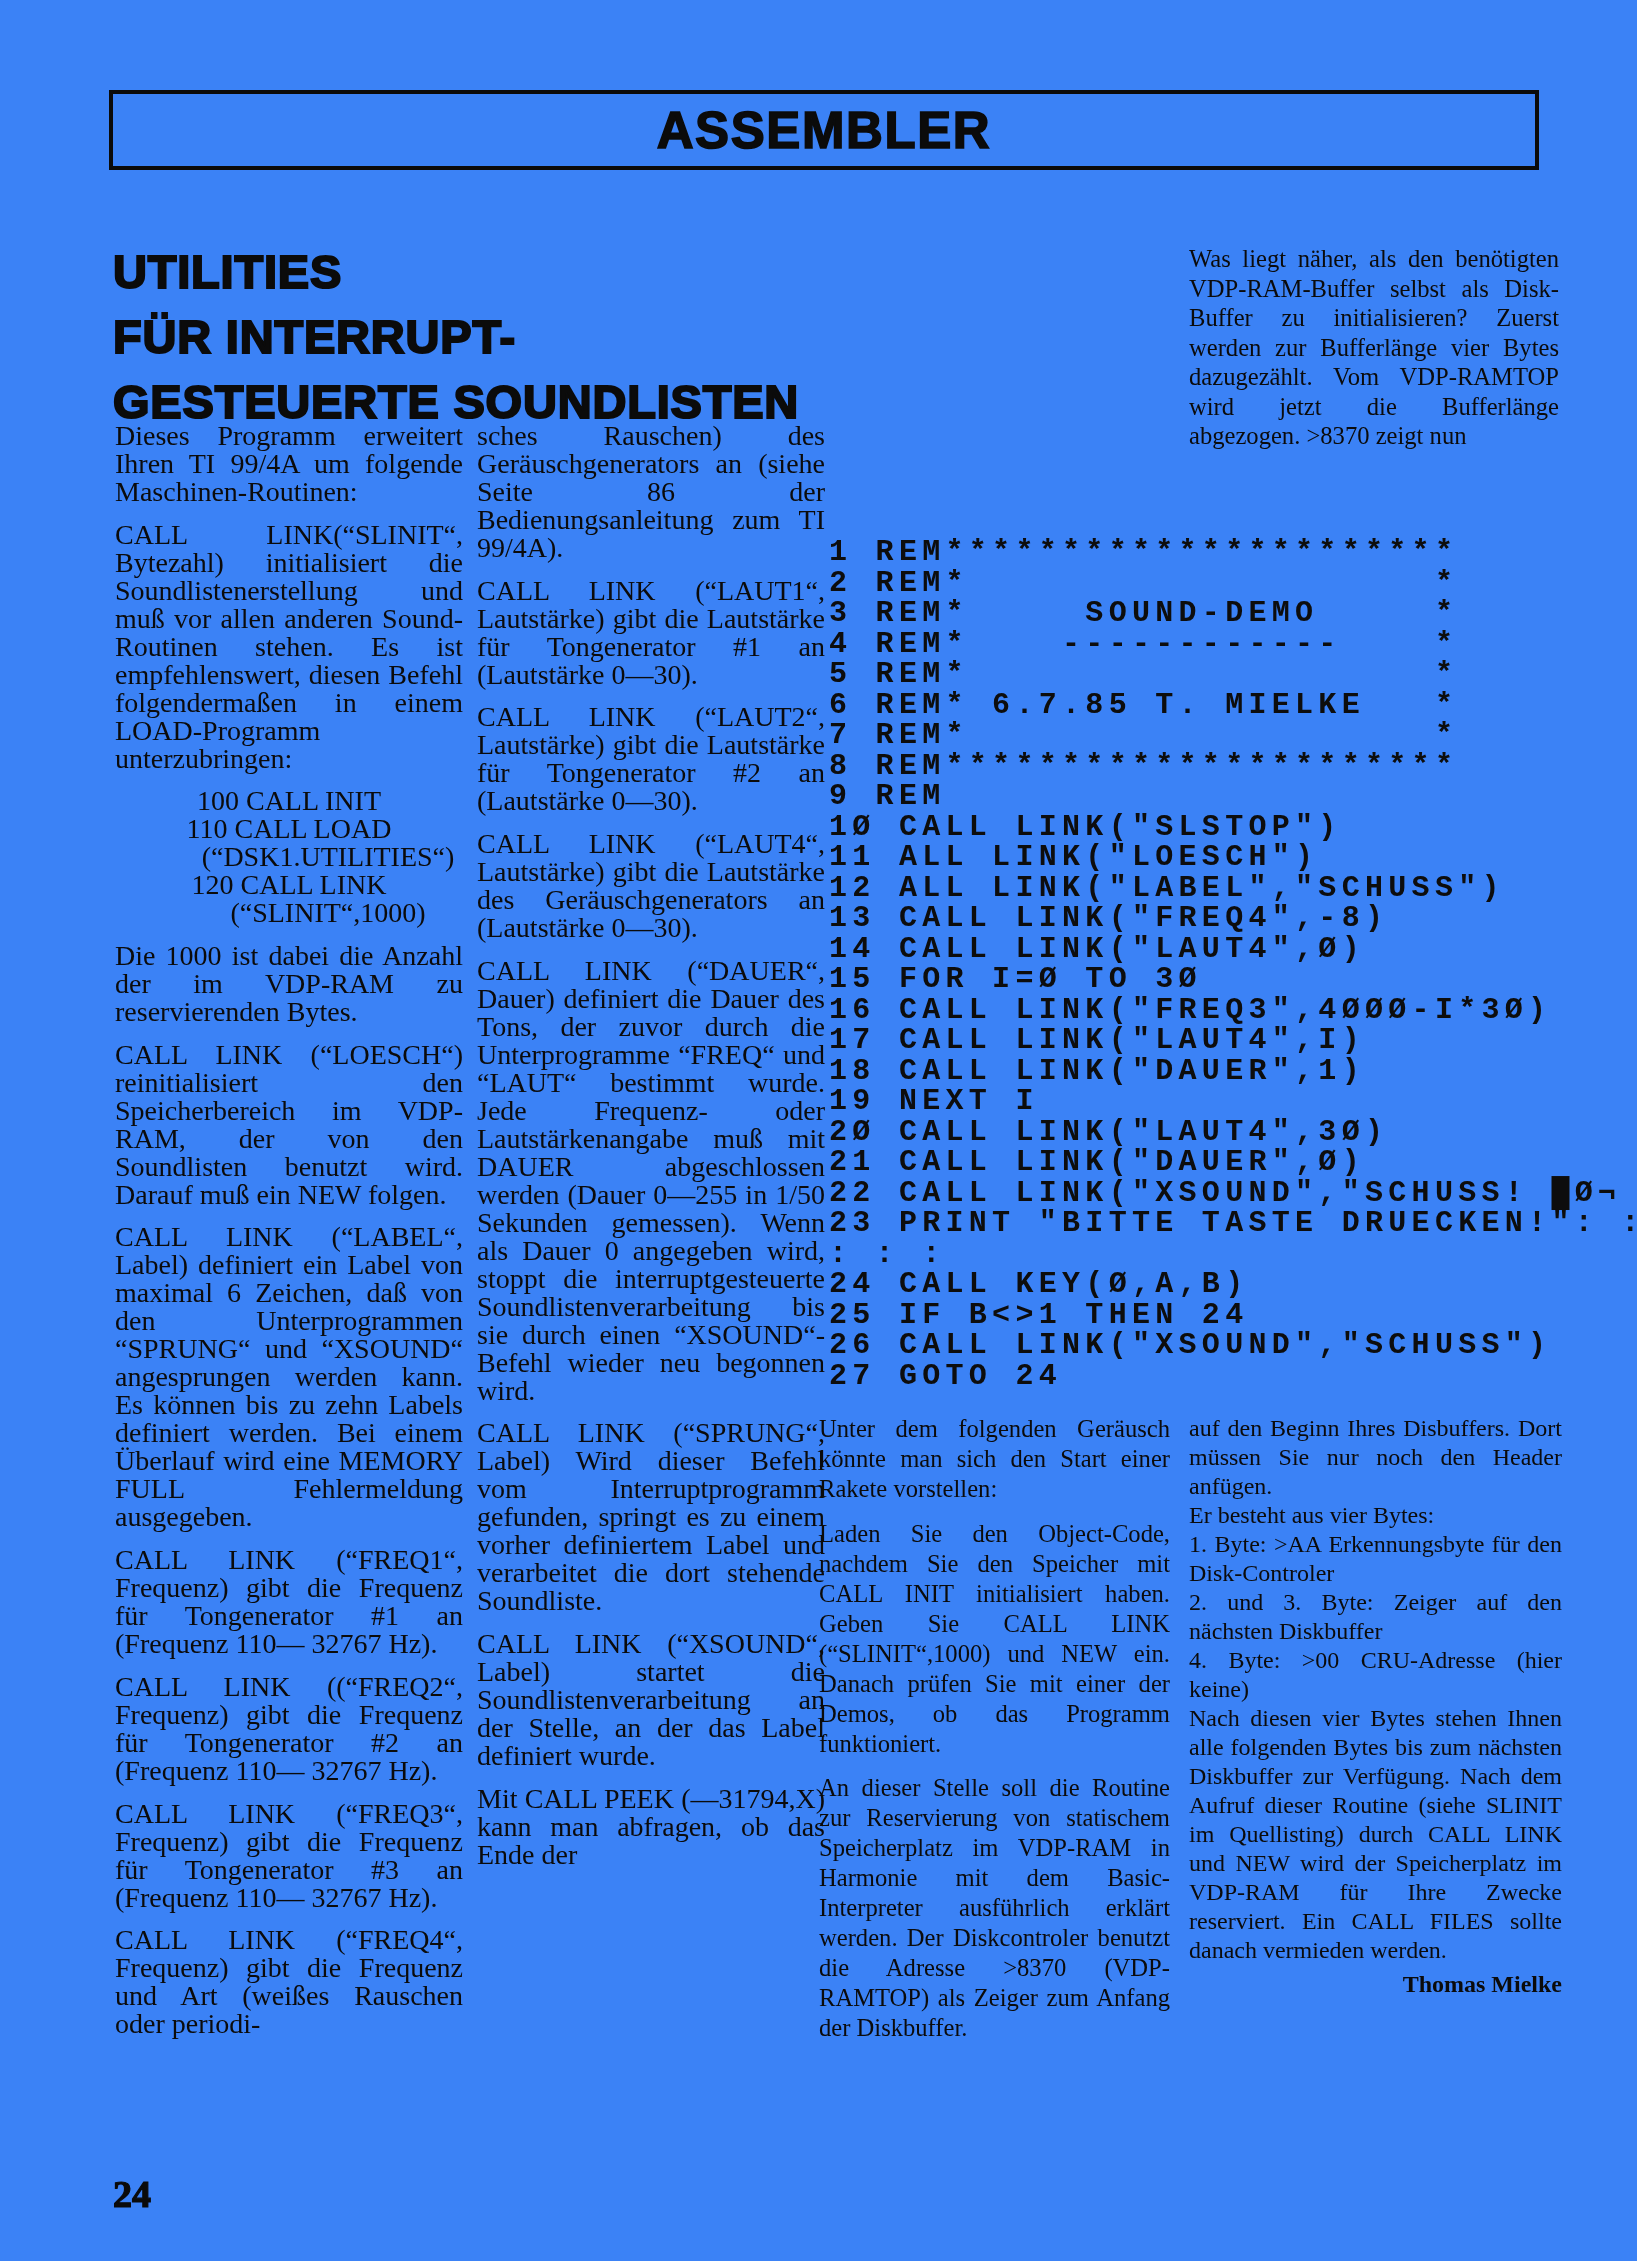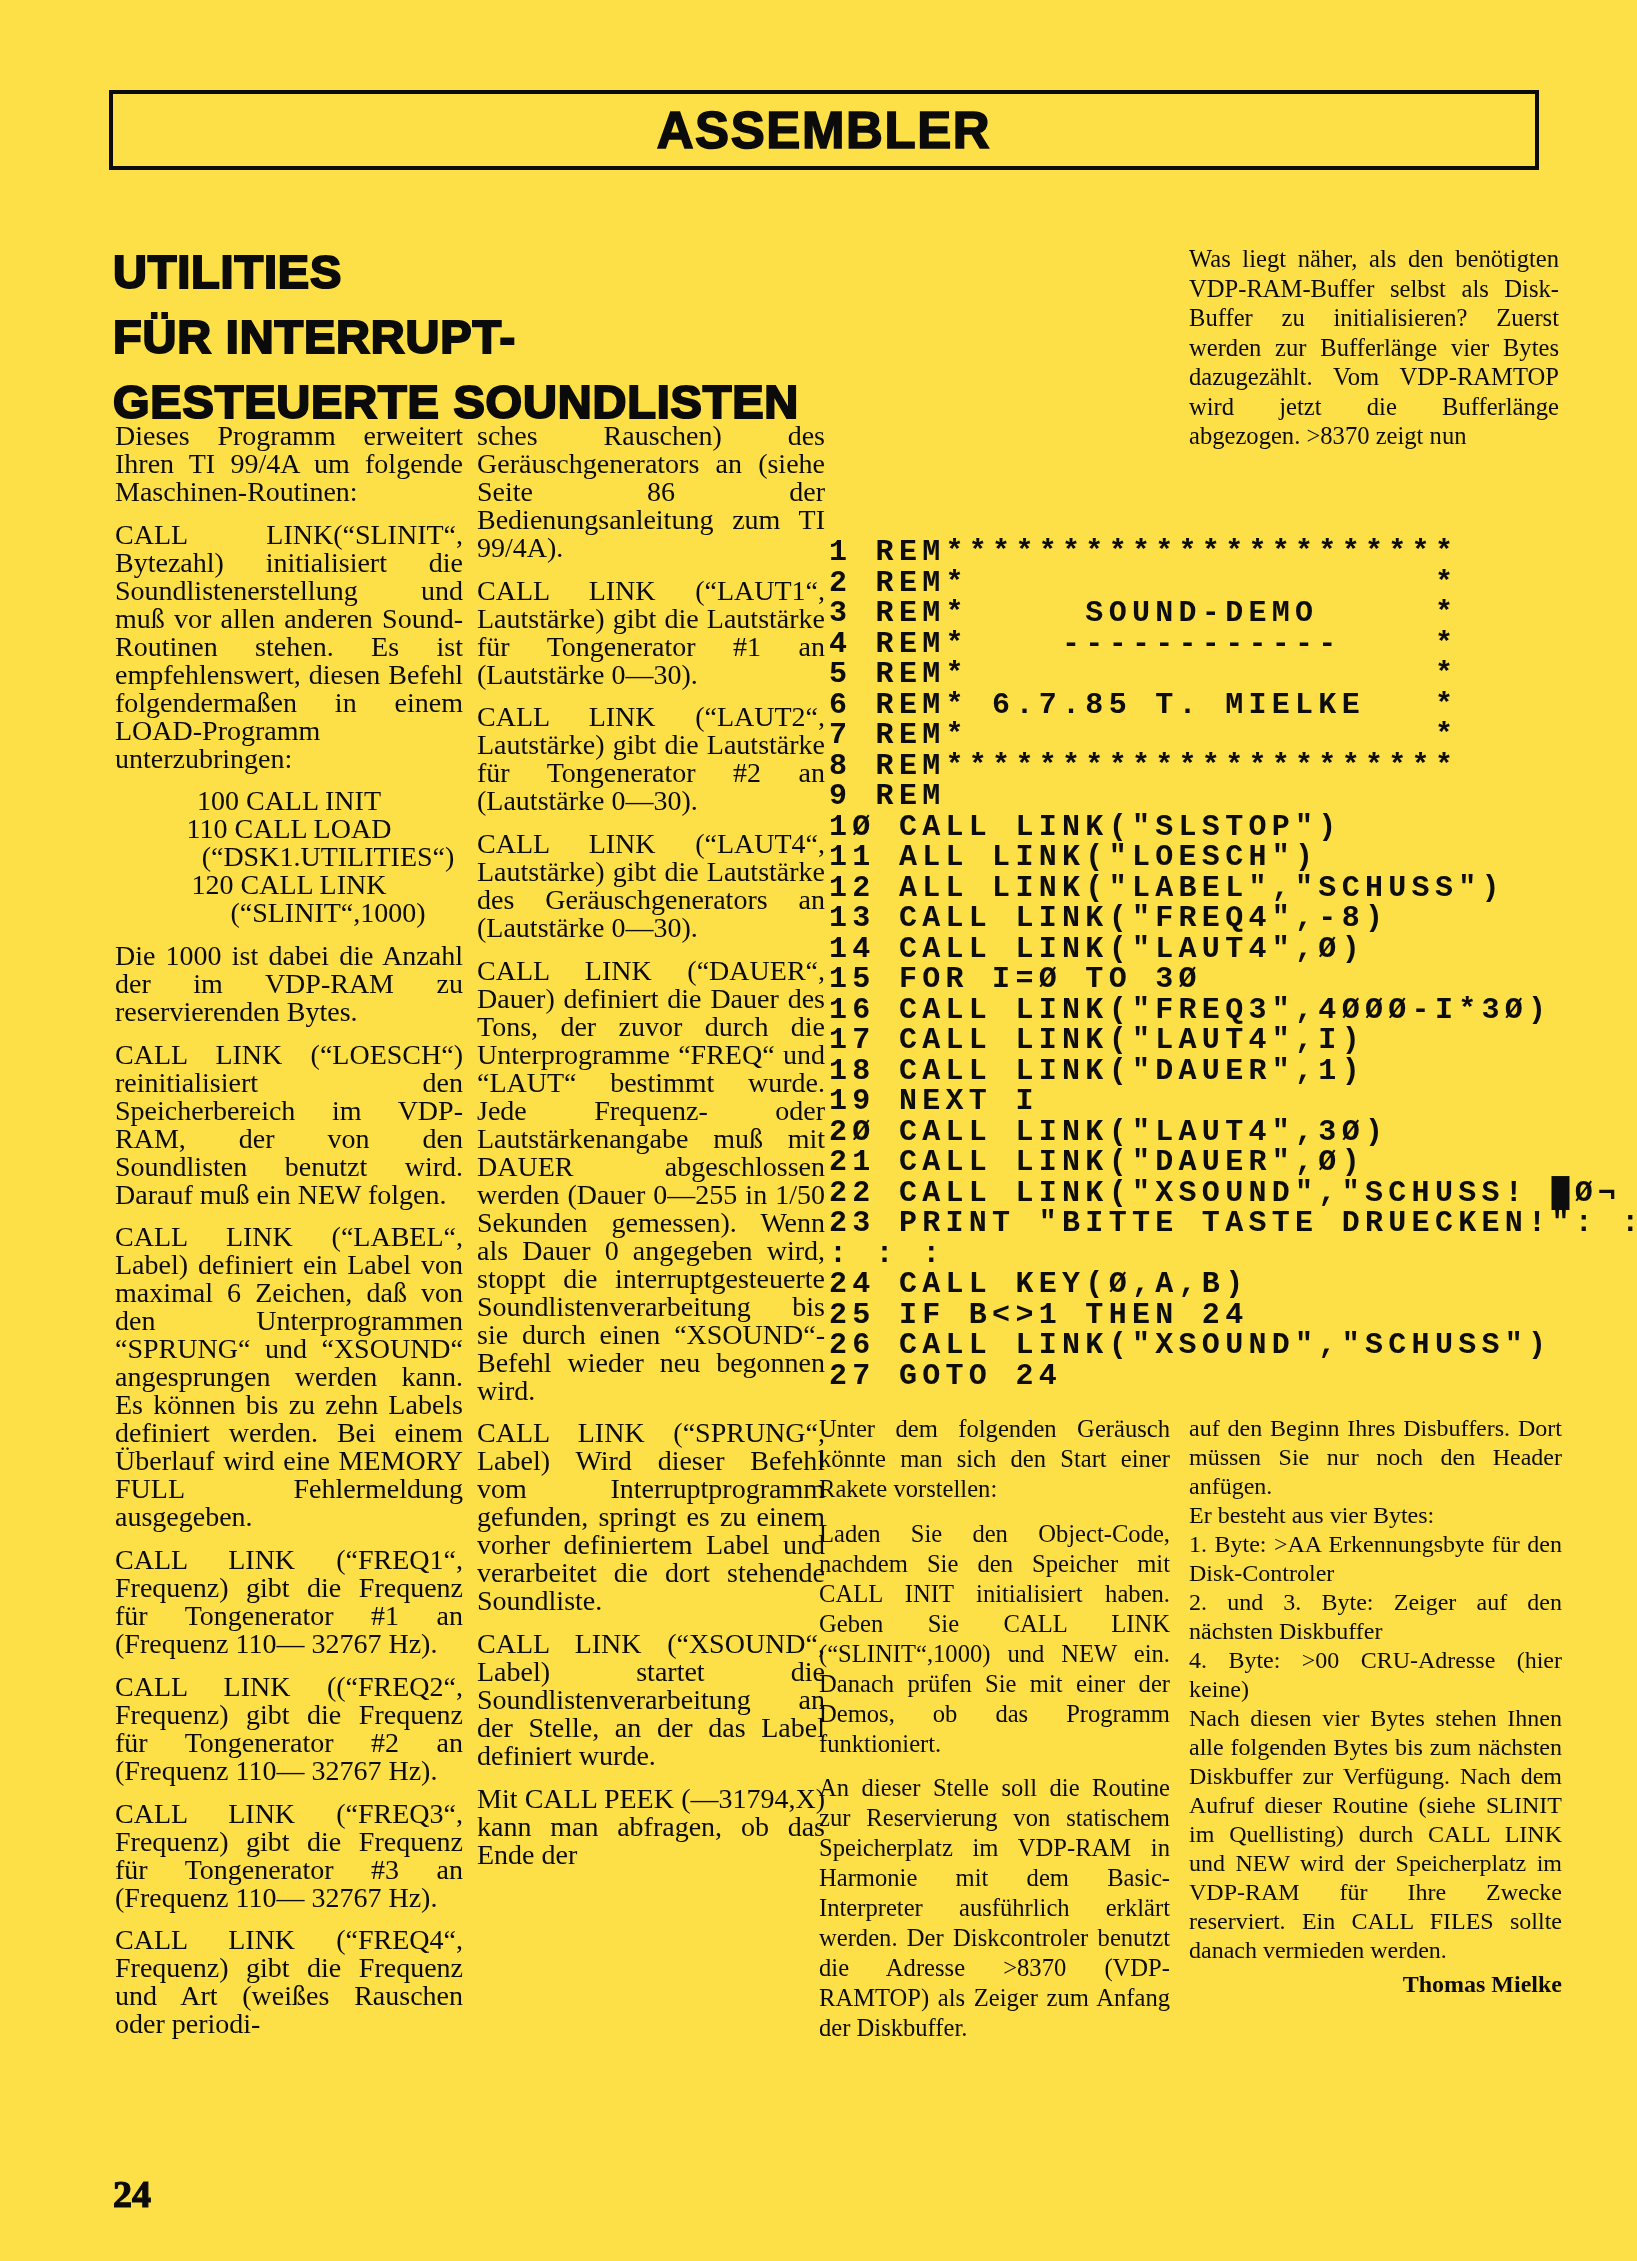--- a/index.html
+++ b/index.html
@@ -1,18 +1,18 @@
 <!DOCTYPE html>
 <html lang="de" style="font-size:13px"><head>
 <meta charset="utf-8">
 <style>
   html,body{margin:0;padding:0;background:#e8e8e4;}
   .page{
     position:relative;width:1638px;height:2261px;margin:0 auto;
-    background:#fde047;color:#0b0b0b;overflow:hidden;
+    background:#3b82f6;color:#0b0b0b;overflow:hidden;
     font-family:"Liberation Serif",serif;
   }
   .banner-box{
     position:absolute;left:109px;top:90px;width:1422px;height:72px;
     border:4.1px solid #0b0b0b;
   }
   .banner-text{
     width:100%;height:100%;display:flex;align-items:center;justify-content:center;
     font-family:"Liberation Sans",sans-serif;font-weight:700;font-size:51px;
     letter-spacing:1.6px;-webkit-text-stroke:1.6px #0b0b0b;

